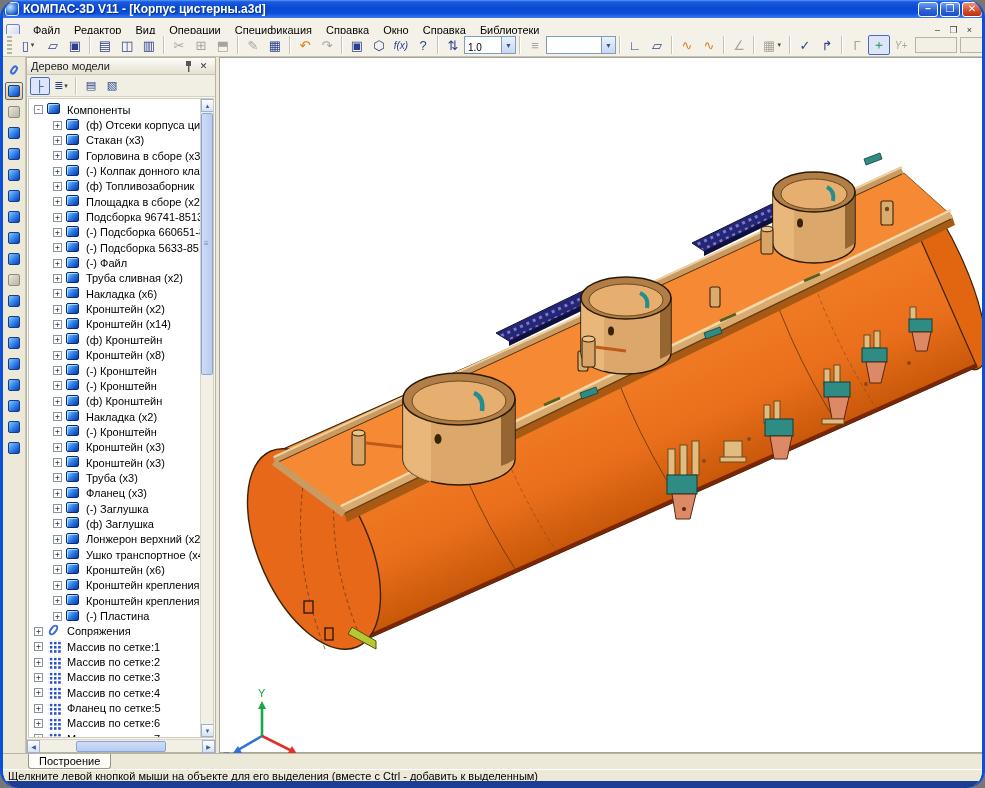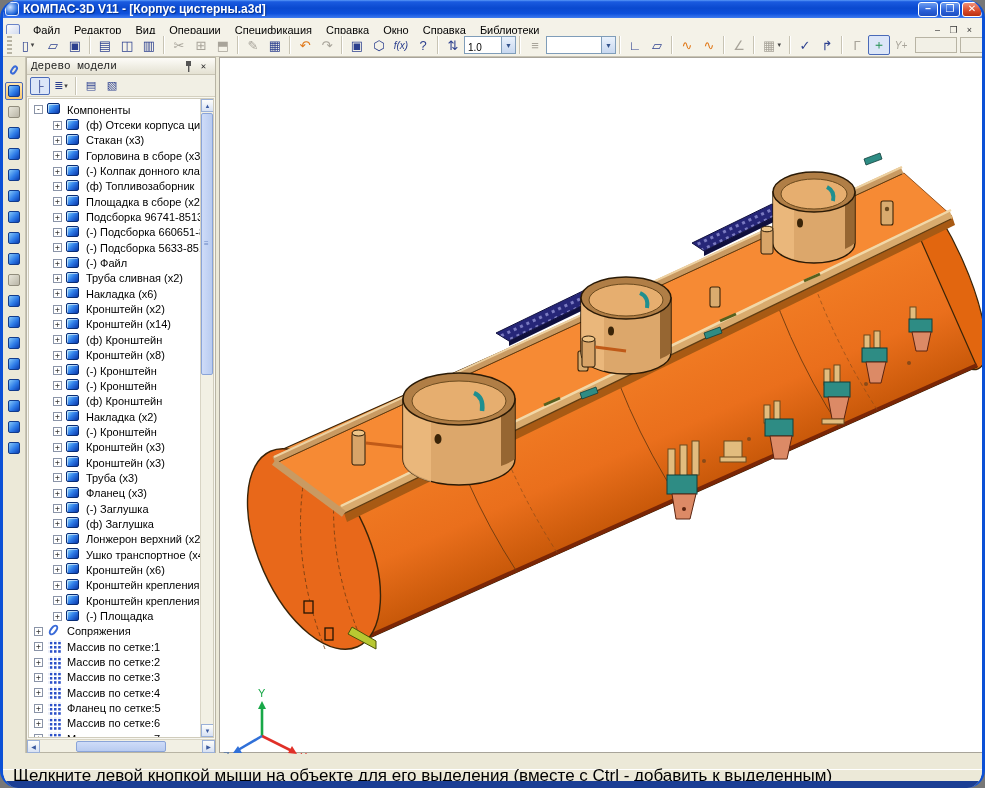--- a/index.html
+++ b/index.html
@@ -52,21 +52,21 @@
   .lp{width:18px;height:18px;margin:1.5px 0;border-radius:2px;border:1px solid transparent;flex:none;position:relative;}
   .lp i{position:absolute;inset:2px;border-radius:2px;display:block;
     background:linear-gradient(135deg,#86c8f8 0%,#2E7CE8 55%,#0D3FB0 100%);border:1px solid #123C8C;}
   .lp.gray i{background:linear-gradient(135deg,#e8e6da,#b9b5a6);border-color:#908c7c;}
   .lp.clip i{background:none;border:2px solid #3A6BD8;border-radius:5px/7px;inset:3px 5px;transform:rotate(35deg);}
   .lp.active{border:1px solid #4A6AB8;background:linear-gradient(180deg,#FFE6B0,#F8C870);}
   
   .treepanel{position:absolute;left:23px;top:57px;width:190px;height:696px;background:#F8F7F0;
     border:1px solid #B8B4A4;display:flex;flex-direction:column;}
   .tp-head{height:17px;background:linear-gradient(180deg,#FDFCF8,#E4E1D2);border-bottom:1px solid #C8C4B4;
-    display:flex;align-items:center;padding:0 4px;color:#222;font-family:Liberation Mono, monospace;}
+    display:flex;align-items:center;padding:0 4px;color:#222;}
   .tp-head .ttl{flex:1;}
   .pinbtn,.xbtn{width:15px;height:13px;display:flex;align-items:center;justify-content:center;color:#333;font-size:9px;}
   .tp-tools{height:22px;background:#F1EFE4;border-bottom:1px solid #D4D0C0;display:flex;align-items:center;padding-left:3px;gap:1px;}
   .tpb{width:20px;height:18px;display:flex;align-items:center;justify-content:center;font-size:11px;color:#2B3F8E;
     border:1px solid transparent;border-radius:2px;}
   .tpb.pressed{border:1px solid #4A6AB8;background:#DCE6F8;}
   .tpb.dd::after{content:"▾";font-size:7px;margin-left:1px;color:#444;}
   .tp-body{position:relative;flex:1;background:#fff;overflow:hidden;border:1px solid #D0CCBC;margin:1px;}
   .rows{position:absolute;left:0;top:3px;right:13px;bottom:0;overflow:hidden;}
   .trow{height:15.35px;display:flex;align-items:center;white-space:nowrap;overflow:hidden;font-size:11px;}
@@ -91,21 +91,21 @@
   .vthumb{position:absolute;left:0;top:14px;width:12px;height:262px;
     background:linear-gradient(90deg,#CFDCF8,#B8CBF0);border:1px solid #8AA4D8;border-radius:2px;}
   .vthumb::after{content:"≡";color:#6A86C4;font-size:8px;position:absolute;left:2px;top:calc(50% - 5px);}
   .hthumb{width:90px;height:11px;margin-left:36px;background:linear-gradient(180deg,#CFDCF8,#B8CBF0);
     border:1px solid #8AA4D8;border-radius:2px;}
   
   .tabrow{position:absolute;left:0;top:753px;width:979px;height:16px;background:#ECE9D8;border-top:1px solid #B8B4A4;}
   .tab{position:absolute;left:25px;top:0;height:15px;padding:1px 10px;background:#FDFCF6;
     border:1px solid #9A968A;border-top:none;border-radius:0 0 3px 3px;}
   .statusbar{position:absolute;left:0;top:769px;width:979px;height:12px;background:#ECE9D8;
-    border-top:1px solid #fff;padding-left:10px;font-size:17px;line-height:12px;white-space:nowrap;}
+    border-top:1px solid #fff;padding-left:5px;font-size:11px;line-height:12px;white-space:nowrap;}
   .navy{position:absolute;left:-3px;top:781px;width:985px;height:7px;background:#1B3E94;}
   
   .viewport{position:absolute;left:216px;top:57px;width:766px;height:696px;background:#fff;
     border:1px solid #A8A49A;border-right:1px solid #C8C4B4;}
   .viewport svg{position:absolute;left:0;top:0;}
 </style>
 </head>
 <body>
 
 <div id="app">
@@ -586,21 +586,21 @@
               <span class="ic-part"></span>
             </span>
             <span class="tlabel">Кронштейн крепления площа,</span>
           </div>
 
           <div class="trow lv2 part">
             <span class="expando">+</span>
             <span class="ticon">
               <span class="ic-part"></span>
             </span>
-            <span class="tlabel">(-) Площадка</span>
+            <span class="tlabel">(-) Пластина</span>
           </div>
 
           <div class="trow lv1 clip">
             <span class="expando">+</span>
             <span class="ticon">
               <span class="ic-clip"></span>
             </span>
             <span class="tlabel">Сопряжения</span>
           </div>
 
@@ -844,18 +844,21 @@
         <polygon points="293,753 284,752 288,745" fill="#E03028" stroke="none"></polygon>
         <line x1="258" y1="735" x2="234" y2="749" stroke="#3070D8"></line>
         <polygon points="229,752 238,752 234,745" fill="#3070D8" stroke="none"></polygon>
       </g>
       <text x="254" y="696" font-size="11" fill="#18A848">Y</text>
       <text x="296" y="760" font-size="11" fill="#E03028">X</text>
       <text x="219" y="759" font-size="11" fill="#5A7AA8">Z</text>
     </svg>
   </div>
 
+  <div class="tabrow">
+    <span class="tab">Построение</span>
+  </div>
 
   <div class="statusbar">
     <span>Щелкните левой кнопкой мыши на объекте для его выделения (вместе с Ctrl - добавить к выделенным)</span>
   </div>
   <div class="navy"></div>
 </div>
 
 </body></html>

